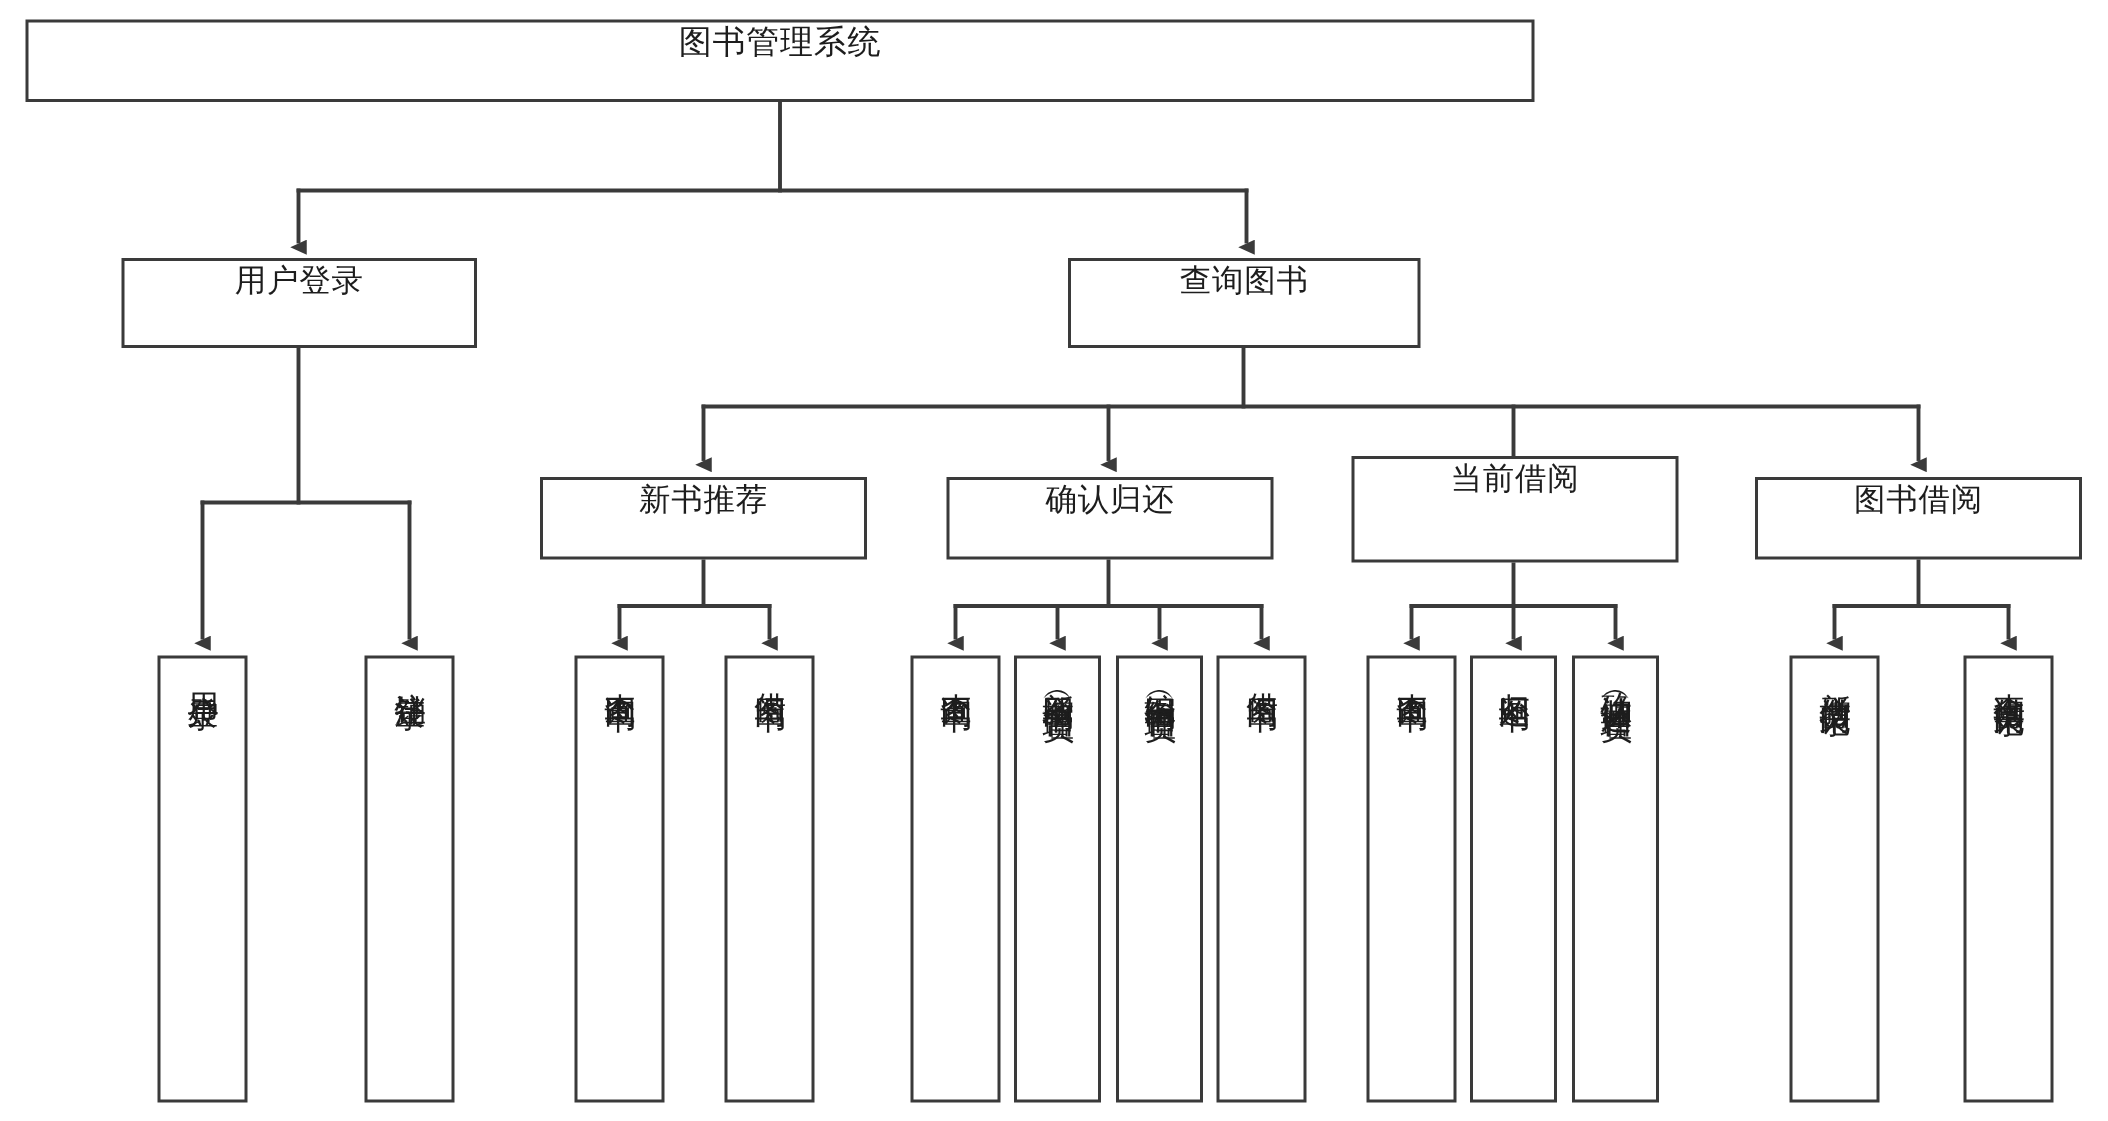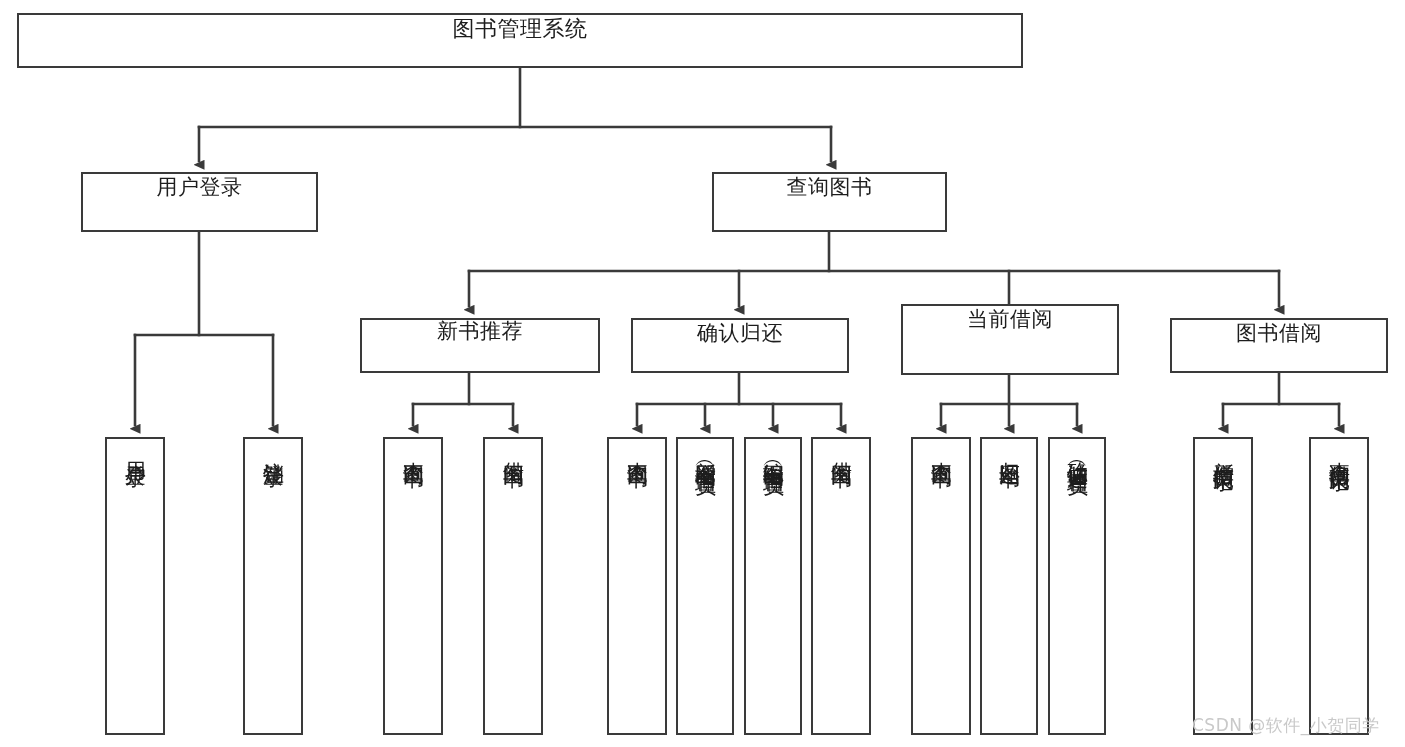--- a/index.html
+++ b/index.html
@@ -127,21 +127,21 @@
     <span class="txt">图书管理系统</span>
   </div>
 
   <div class="node" style="left:81px; top:172px; width:237px; height:60px;">
     <span class="txt">用户登录</span>
   </div>
   <div class="node" style="left:712px; top:172px; width:235px; height:60px;">
     <span class="txt">查询图书</span>
   </div>
 
-  <div class="node" style="left:360px; top:318px; width:240px; height:55px;font-family:Liberation Mono, monospace;">
+  <div class="node" style="left:360px; top:318px; width:218px; height:55px;">
     <span class="txt">新书推荐</span>
   </div>
   <div class="node" style="left:631px; top:318px; width:218px; height:55px;">
     <span class="txt">确认归还</span>
   </div>
   <div class="node" style="left:901px; top:304px; width:218px; height:71px;">
     <span class="txt">当前借阅</span>
   </div>
   <div class="node" style="left:1170px; top:318px; width:218px; height:55px;">
     <span class="txt">图书借阅</span>
@@ -184,15 +184,14 @@
     <span class="txt">确认归还（管理员）</span>
   </div>
 
   <div class="node leaf" style="left:1193px; top:437px; width:60px; height:298px;">
     <span class="txt">新增借阅记录</span>
   </div>
   <div class="node leaf" style="left:1309px; top:437px; width:60px; height:298px;">
     <span class="txt">查询借阅记录</span>
   </div>
 
-  <div class="watermark">CSDN @软件_小贺同学</div>
 
 </div>
 
 </body></html>

